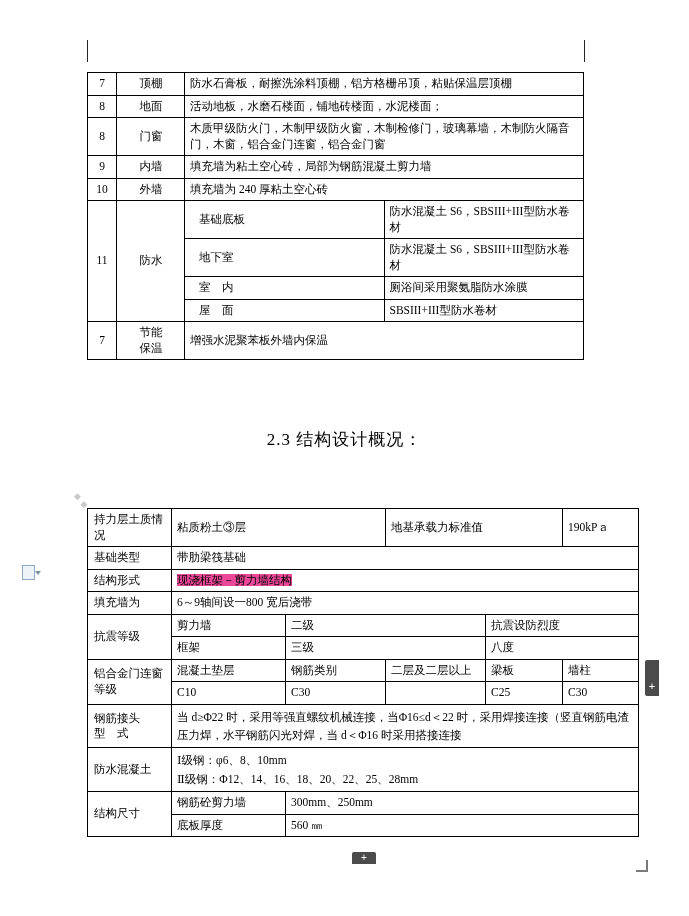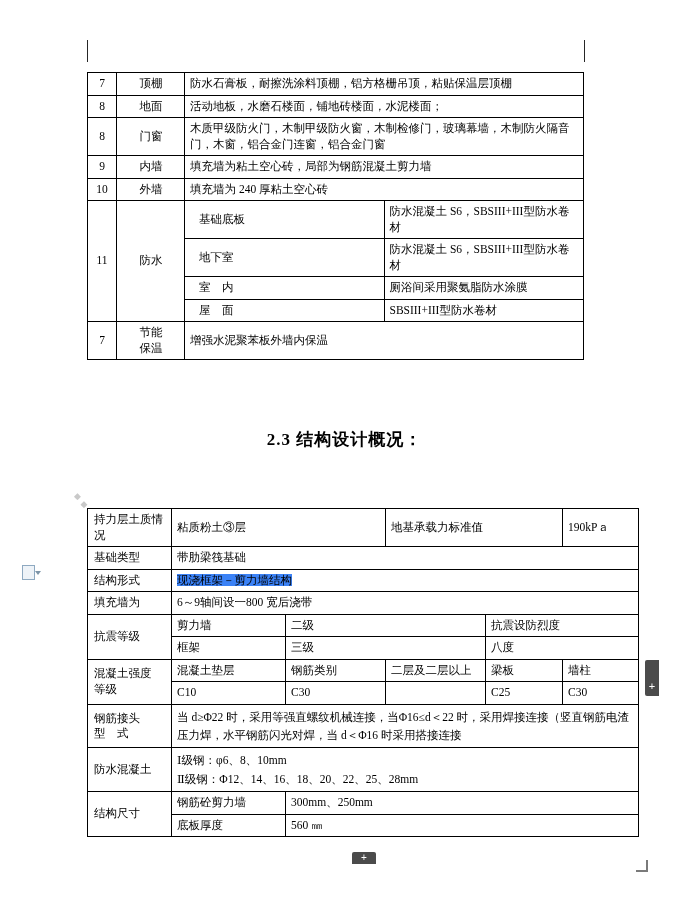--- a/index.html
+++ b/index.html
@@ -51,39 +51,39 @@
   .t1 td.c-name { width: 56px; text-align: center; padding-left: 6px; }
   .t1 td.c-sub { width: 72px; text-align: left; padding-left: 14px; }
 
   .heading {
     position: absolute;
     left: 0;
     top: 428px;
     width: 689px;
     text-align: center;
     font-size: 17px;
-    font-weight: bold;
+    font-weight: normal;
     letter-spacing: 1px;
   }
 
   .t2 {
     position: absolute;
     left: 87px;
     top: 508px;
     width: 551px;
   }
   .t2 td {
     font-size: 11.5px;
   }
   .t2 td.lbl {
     width: 84px;
     padding-left: 6px;
   }
   .hl {
-    background: #3b82f6;
+    background: #ec4899;
   }
 
   
   .artifact {
     position: absolute;
     color: #bfbfbf;
   }
   .art-diamonds {
     left: 74px;
     top: 492px;
@@ -277,21 +277,21 @@
         <td colspan="2">抗震设防烈度</td>
       </tr>
       <tr>
         <td>框架</td>
         <td colspan="2">三级</td>
         <td colspan="2">八度</td>
       </tr>
 
       <tr>
         <td class="lbl" rowspan="2">
-          <div>混凝土强度</div>
+          <div>铝合金门连窗</div>
           <div>等级</div>
         </td>
         <td>混凝土垫层</td>
         <td>钢筋类别</td>
         <td>二层及二层以上</td>
         <td>梁板</td>
         <td>墙柱</td>
       </tr>
       <tr>
         <td>C10</td>

